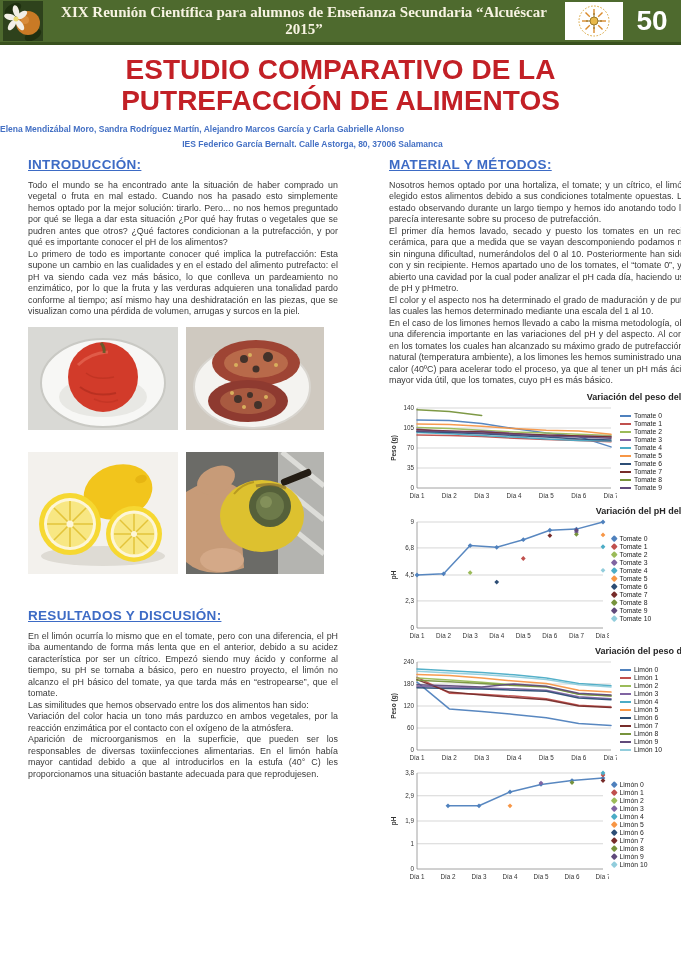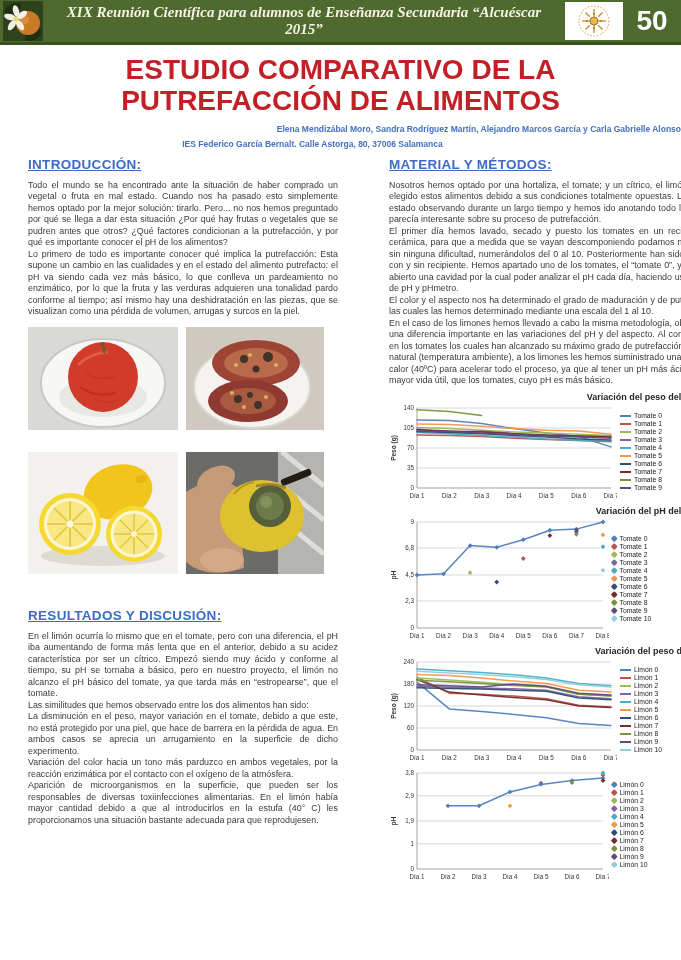--- a/index.html
+++ b/index.html
@@ -2,30 +2,30 @@
 <html><head>
 <meta charset="utf-8">
 <style>
   html,body{margin:0;padding:0;background:#ffffff;}
   .page{position:relative;width:681px;height:960px;background:#ffffff;overflow:hidden;
         font-family:"Liberation Sans", sans-serif;}
   
   .banner{position:absolute;top:0;left:0;width:681px;height:42px;background:#4e6a2e;
           border-bottom:3px solid #39511e;display:flex;align-items:center;}
   .logo-box{width:40px;height:40px;margin-left:3px;flex:0 0 auto;}
-  .banner-title{flex:1;text-align:center;font-family:"Liberation Serif", serif;font-style:italic;
+  .banner-title{flex:1;text-align:center;font-family:"Liberation Serif", serif;
           font-weight:bold;color:#f7f3e2;font-size:15px;padding:0 6px;}
   .emblem-box{width:58px;height:38px;background:#ffffff;flex:0 0 auto;display:flex;
           align-items:center;justify-content:center;}
   .number-box{width:58px;flex:0 0 auto;text-align:center;color:#ffffff;font-weight:bold;
           font-size:28px;line-height:42px;}
   
   .poster-title{position:absolute;top:54px;left:0;width:681px;text-align:center;color:#c22026;
           font-weight:bold;font-size:28px;line-height:31px;}
-  .authors{position:absolute;top:124px;left:0;width:681px;text-align:right;color:#4470c4;
+  .authors{position:absolute;top:124px;left:0;width:681px;text-align:left;color:#4470c4;
           font-weight:bold;font-size:8.5px;}
   .affiliation{position:absolute;top:139px;left:0;width:625px;text-align:center;color:#4470c4;
           font-weight:bold;font-size:8.5px;}
   
   .col-left{position:absolute;left:28px;top:157px;width:310px;}
   .col-right{position:absolute;left:345px;top:157px;width:332px;margin-left:44px;}
   h2.section-heading{color:#3d6bc5;font-size:13.5px;font-weight:bold;text-decoration:underline;
           margin:0 0 8px 0;letter-spacing:0.3px;}
   .para{font-size:8.9px;line-height:1.29;text-align:justify;color:#3a3a3a;margin:0;}
   
@@ -181,21 +181,20 @@
         <circle cx="84" cy="54" r="14" fill="#6d7a4a"></circle>
         <circle cx="80" cy="50" r="6" fill="#83905a"></circle>
         <path d="M70 34 q16 -4 30 2" stroke="#8a7030" stroke-width="3" fill="none" opacity="0.7"></path>
         <rect x="94" y="28" width="32" height="7" rx="3" transform="rotate(-22 94 28)" fill="#231c14"></rect>
       </svg>
     </div>
 
     <h2 class="section-heading res-heading">RESULTADOS Y DISCUSIÓN:</h2>
     <p class="para">En el limón ocurría lo mismo que en el tomate, pero con una diferencia, el pH iba aumentando de forma más lenta que en el anterior, debido a su acidez característica por ser un cítrico. Empezó siendo muy ácido y conforme al tiempo, su pH se tornaba a básico, pero en nuestro proyecto, el limón no alcanzo el pH básico del tomate, ya que tarda más en “estropearse”, que el tomate.</p>
     <p class="para">Las similitudes que hemos observado entre los dos alimentos han sido:</p>
-    <p class="para">La disminución en el peso, mayor variación en el tomate, debido a que este, no está protegido por una piel, que hace de barrera en la pérdida de agua. En ambos casos se aprecia un arrugamiento en la superficie de dicho experimento.</p>
     <p class="para">Variación del color hacia un tono más parduzco en ambos vegetales, por la reacción enzimática por el contacto con el oxígeno de la atmósfera.</p>
     <p class="para">Aparición de microorganismos en la superficie, que pueden ser los responsables de diversas toxiinfecciones alimentarias. En el limón había mayor cantidad debido a que al introducirlos en la estufa (40° C) les proporcionamos una situación bastante adecuada para que reprodujesen.</p>
   </div>
 
   <div class="col-right">
     <h2 class="section-heading">MATERIAL Y MÉTODOS:</h2>
     <p class="para">Nosotros hemos optado por una hortaliza, el tomate; y un cítrico, el limón. Hemos elegido estos alimentos debido a sus condiciones totalmente opuestas. Las hemos estado observando durante un largo tiempo y hemos ido anotando todo lo que nos parecía interesante sobre su proceso de putrefacción.</p>
     <p class="para">El primer día hemos lavado, secado y puesto los tomates en un recipiente de cerámica, para que a medida que se vayan descomponiendo podamos manejarlos sin ninguna dificultad, numerándolos del 0 al 10. Posteriormente han sido pesados con y sin recipiente. Hemos apartado uno de los tomates, el “tomate 0”, y le hemos abierto una cavidad por la cual poder analizar el pH cada día, haciendo uso de tiras de pH y pHmetro.</p>
     <p class="para">El color y el aspecto nos ha determinado el grado de maduración y de putrefacción, las cuales las hemos determinado mediante una escala del 1 al 10.</p>
     <p class="para">En el caso de los limones hemos llevado a cabo la misma metodología, observando una diferencia importante en las variaciones del pH y del aspecto. Al contrario que en los tomates los cuales han alcanzado su máximo grado de putrefacción de forma natural (temperatura ambiente), a los limones les hemos suministrado una fuente de calor (40ºC) para acelerar todo el proceso, ya que al tener un pH más ácido, tienen mayor vida útil, que los tomates, cuyo pH es más básico.</p>

